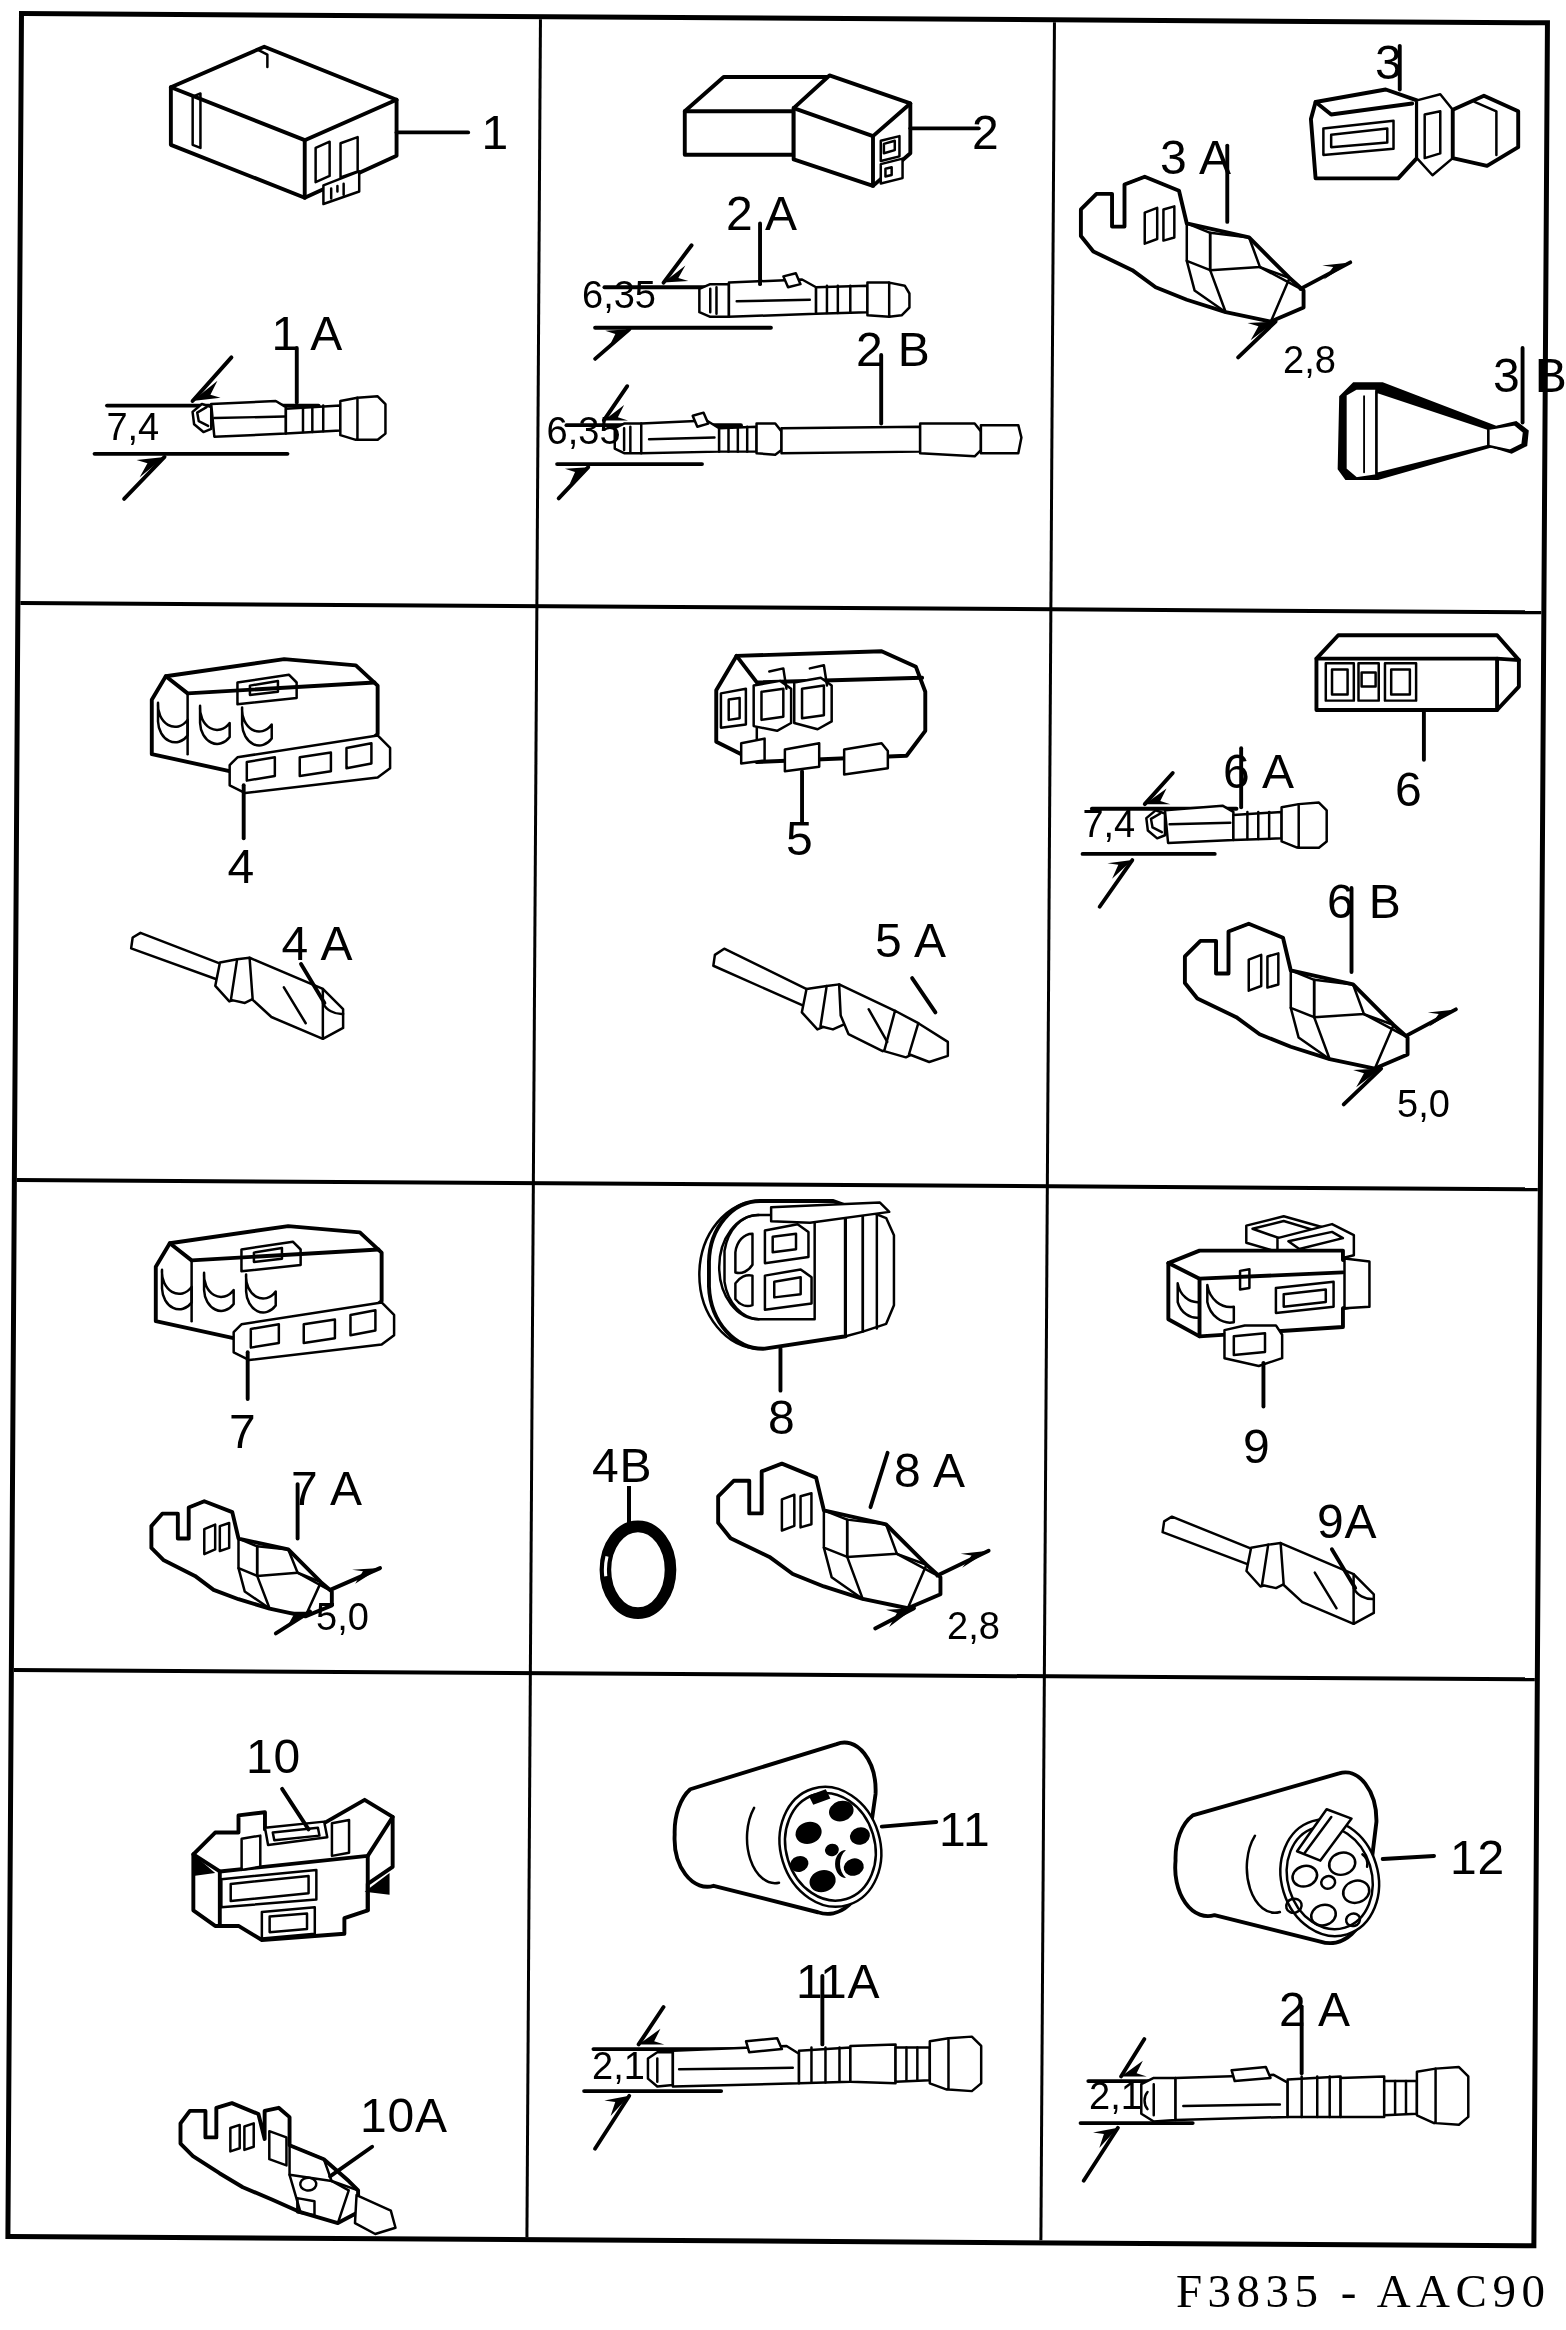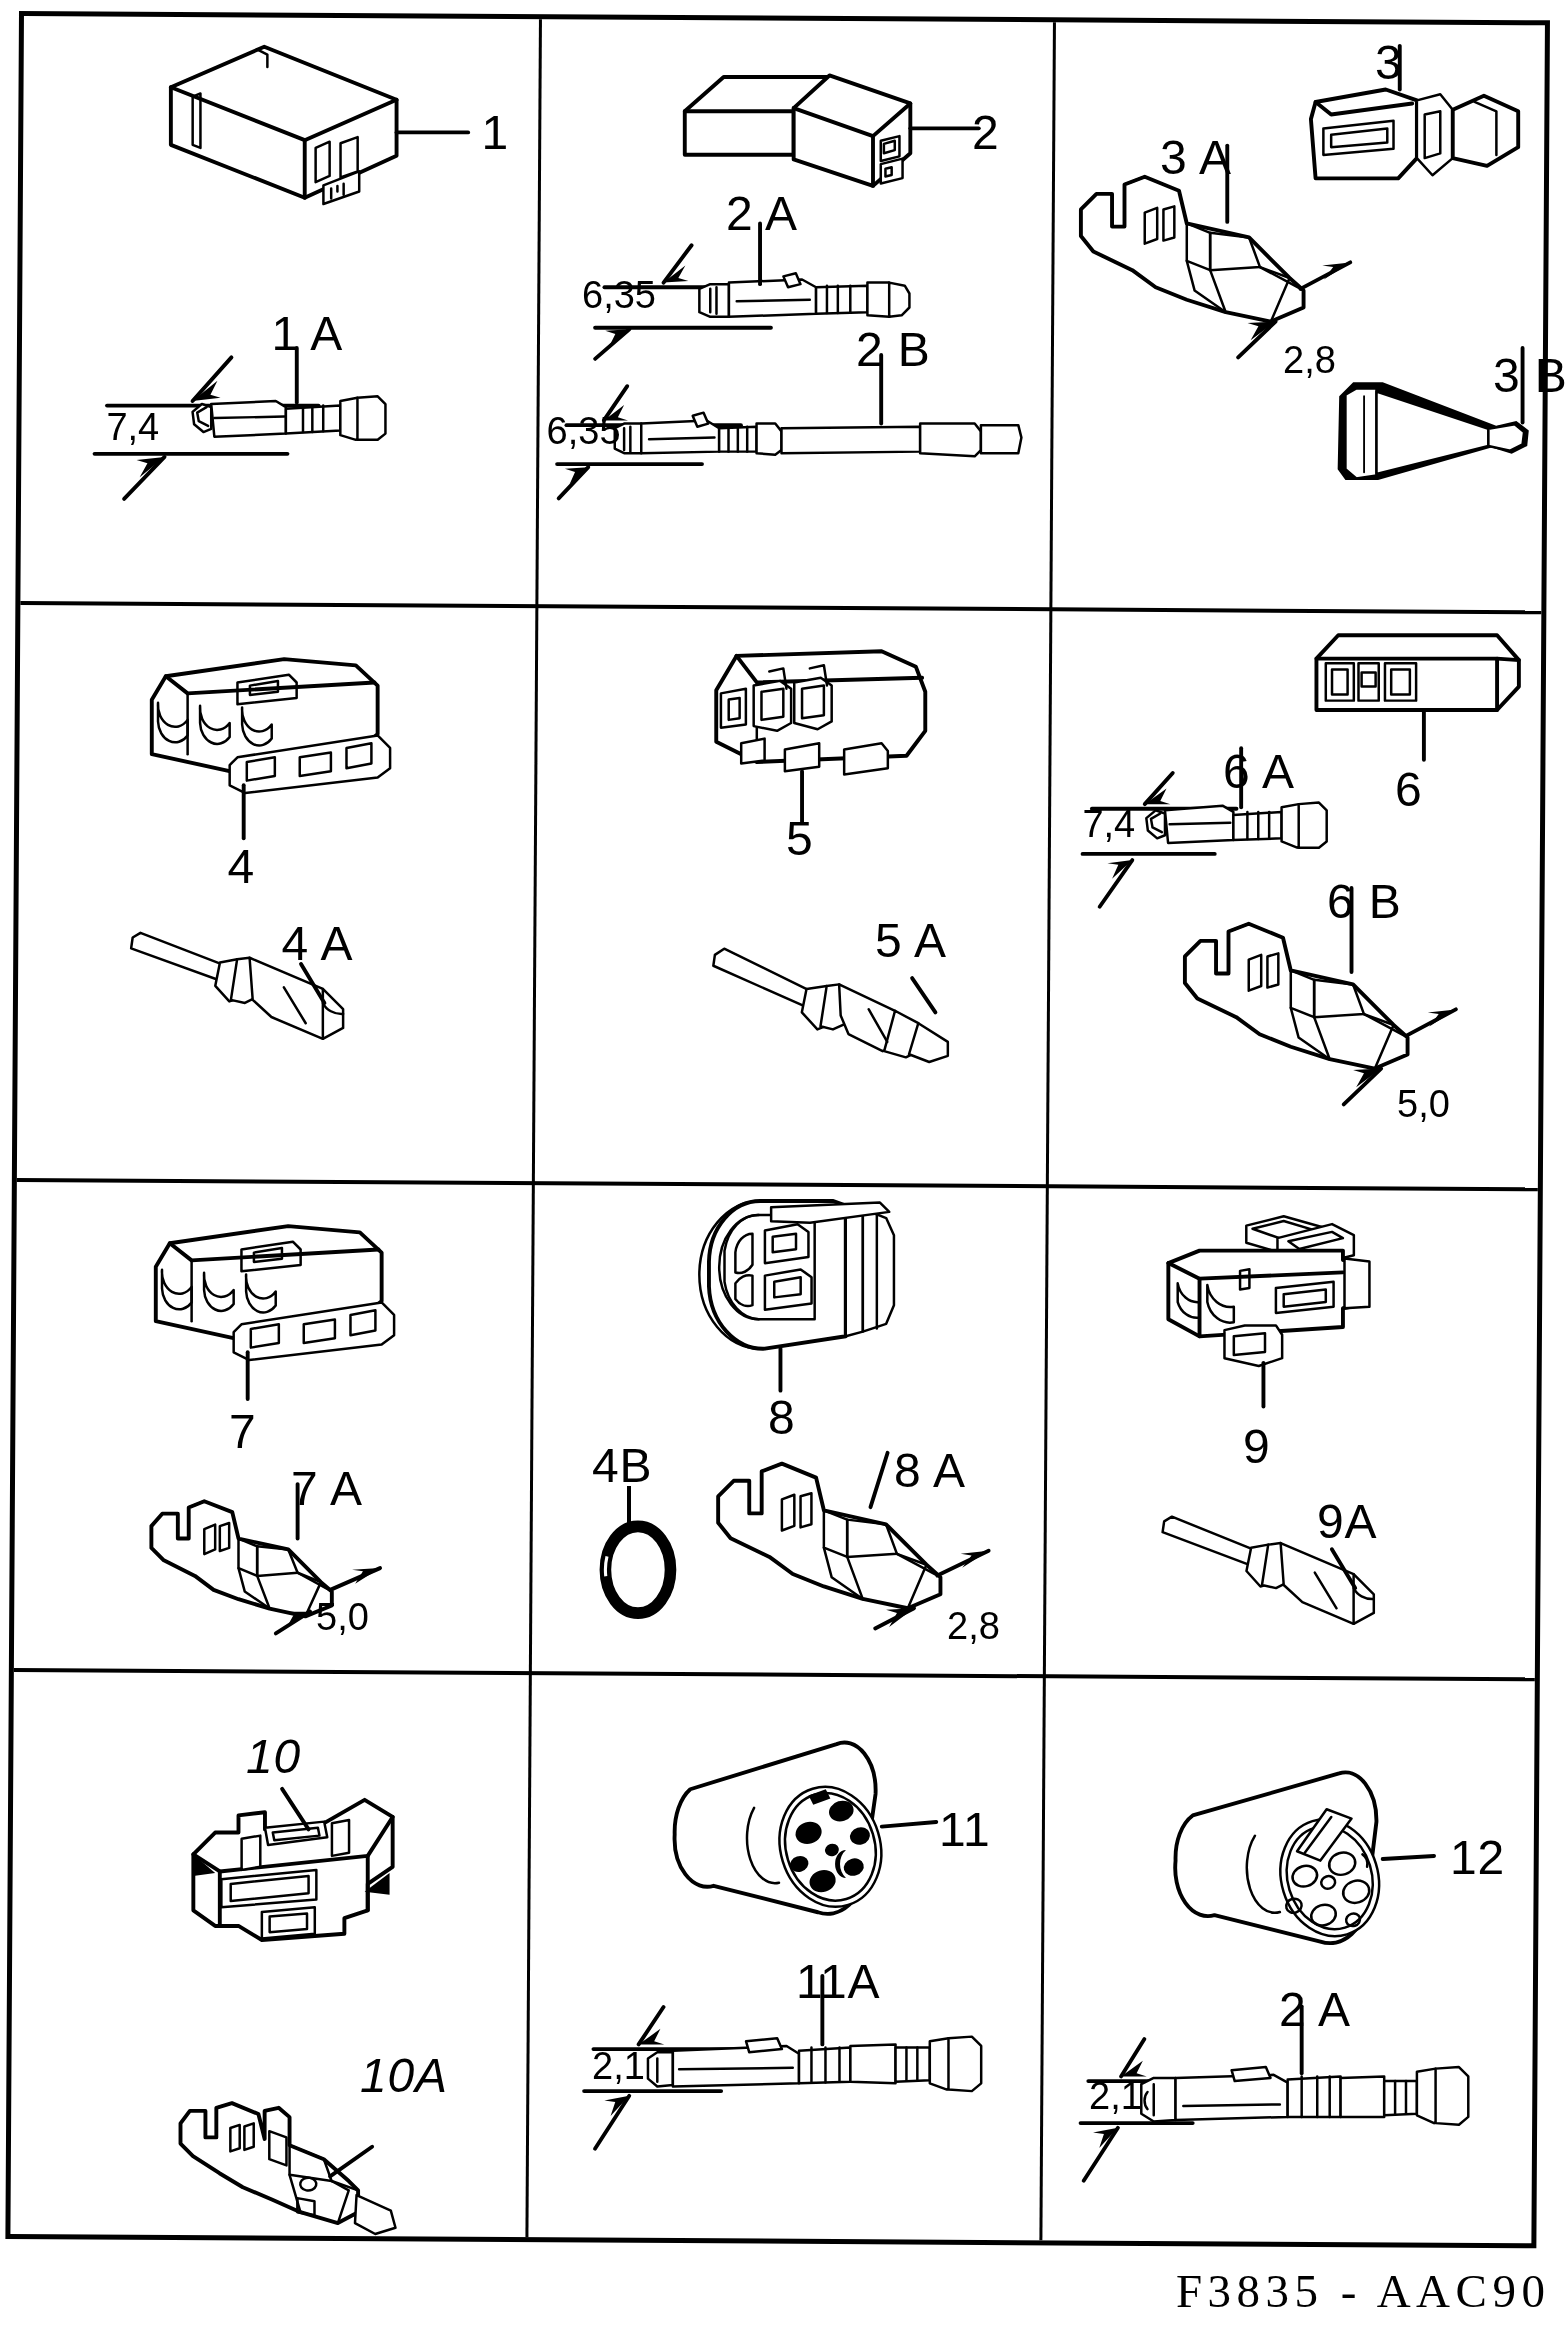--- a/index.html
+++ b/index.html
@@ -469,21 +469,21 @@
         <path class="fillw2" d="M156 40 L250 80 L276 106 L276 130 L250 144 L184 116 L160 94 Z"></path>
         <path class="ln2" d="M250 80 L250 144"></path>
         <path class="ln2" d="M250 98 A26 22 0 0 0 276 112"></path>
         <path class="ln2" d="M200 78 L228 124"></path>
         <path class="ln" d="M222 48 L252 98"></path>
       </svg>
     </div>
     <div class="lbl" style="left:258px;top:313px;">9A</div>
   </div>
 
-  <div class="cell" style="left:31px;top:1675px;width:506px;height:467px;font-style:italic;">
+  <div class="cell" style="left:31px;top:1675px;width:506px;height:467px;">
     <div class="art" style="left:153px;top:120px;">
       <svg width="218" height="156" viewBox="0 0 280 200">
         <path class="fillw" d="M12 76 L40 48 L70 48 L70 26 L104 22 L104 44 L180 36 L232 6 L268 28 L268 92 L236 114 L236 148 L206 158 L206 178 L100 186 L70 168 L40 168 L12 148 Z"></path>
         <path class="ln" d="M12 76 L46 98 L236 78 L268 28"></path>
         <path class="ln" d="M46 98 L46 168"></path>
         <path class="ln" d="M236 78 L236 148"></path>
         <path class="fillw2" d="M74 56 L98 52 L98 92 L74 96 Z"></path>
         <path class="fillw2" d="M104 42 L180 34 L184 54 L108 64 Z"></path>
         <path class="ln2" d="M114 48 L172 42 L174 52 L116 58 Z"></path>
         <path class="fillw2" d="M190 36 L212 32 L212 74 L190 78 Z"></path>
@@ -508,21 +508,21 @@
         <path class="ln2" d="M152 58 L196 76 L206 104 L152 96 Z"></path>
         <path class="ln2" d="M152 96 L166 144"></path>
         <path class="ln2" d="M206 104 L228 116 L214 158"></path>
         <path class="ln2" d="M206 104 L240 116"></path>
         <path class="ln2" d="M166 106 A10 8 0 1 1 186 110 A10 8 0 1 1 166 106"></path>
         <path class="ln2" d="M162 126 L184 130 L184 148 L162 144 Z"></path>
         <path class="fillw2" d="M238 122 L282 142 L288 164 L262 172 L236 158 Z"></path>
         <path class="ln" d="M204 98 L258 60"></path>
       </svg>
     </div>
-    <div class="lbl" style="left:329px;top:377px;">10A</div>
+    <div class="lbl" style="left:329px;top:417px;">10A</div>
   </div>
 
   <div class="cell" style="left:545px;top:1675px;width:506px;height:561px;">
     <div class="art" style="left:111px;top:58px;">
       <svg width="327" height="195" viewBox="0 0 420 250">
         <path class="fillw" d="M24 130 A38 62 0 0 1 44 72 L232 14 A40 62 0 0 1 282 78 L268 176 A48 62 0 0 1 208 230 L74 196 A42 62 0 0 1 24 130 Z"></path>
         <path class="ln2" d="M126 96 A36 58 0 0 0 158 192"></path>
         <ellipse cx="224" cy="146" rx="64" ry="78" transform="rotate(-17 224 146)" class="fillw2"></ellipse>
         <ellipse cx="224" cy="146" rx="57" ry="70" transform="rotate(-17 224 146)" class="ln2"></ellipse>
         <ellipse cx="196" cy="128" rx="17" ry="14" transform="rotate(-17 196 128)" class="blk"></ellipse>

